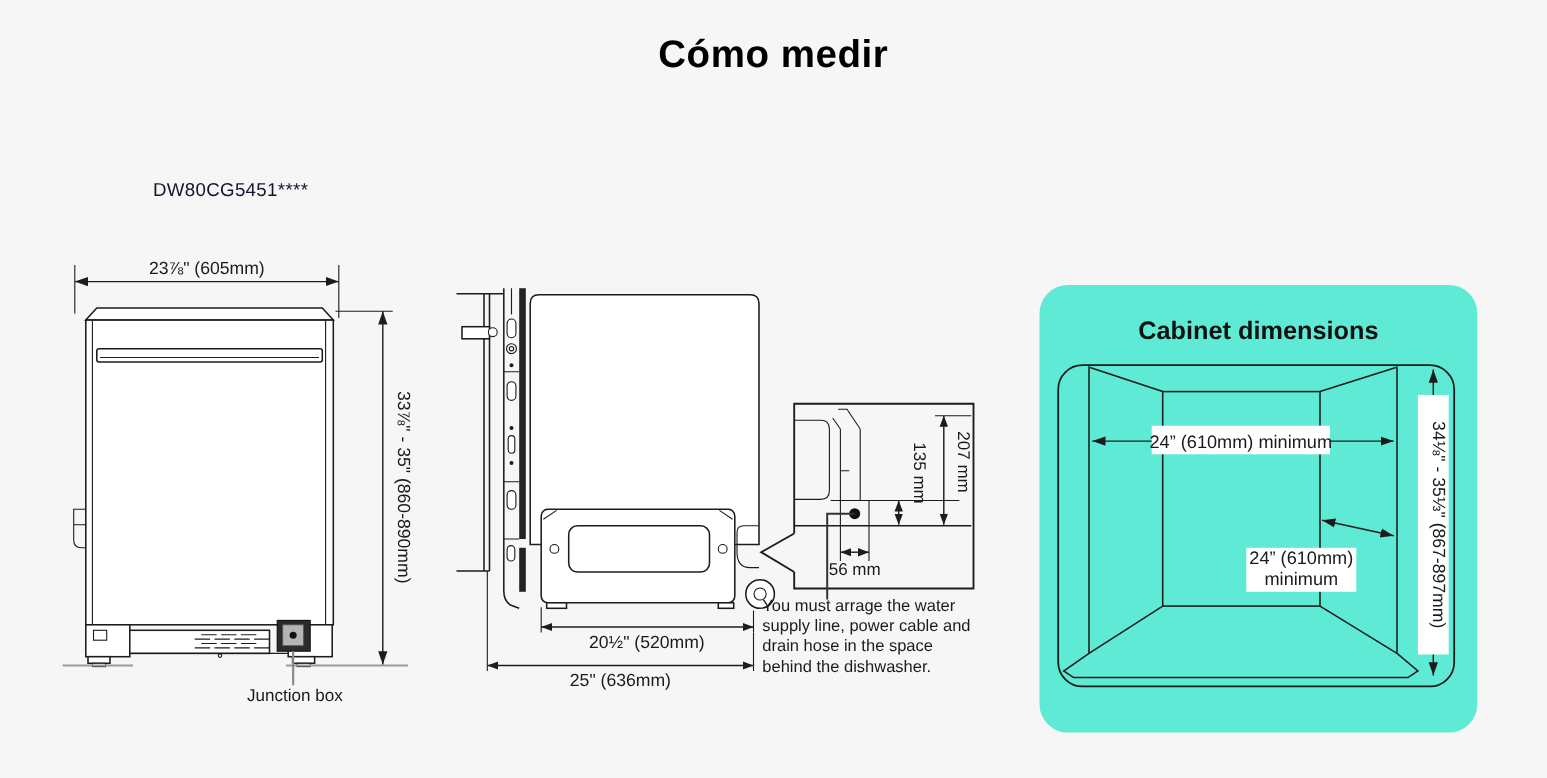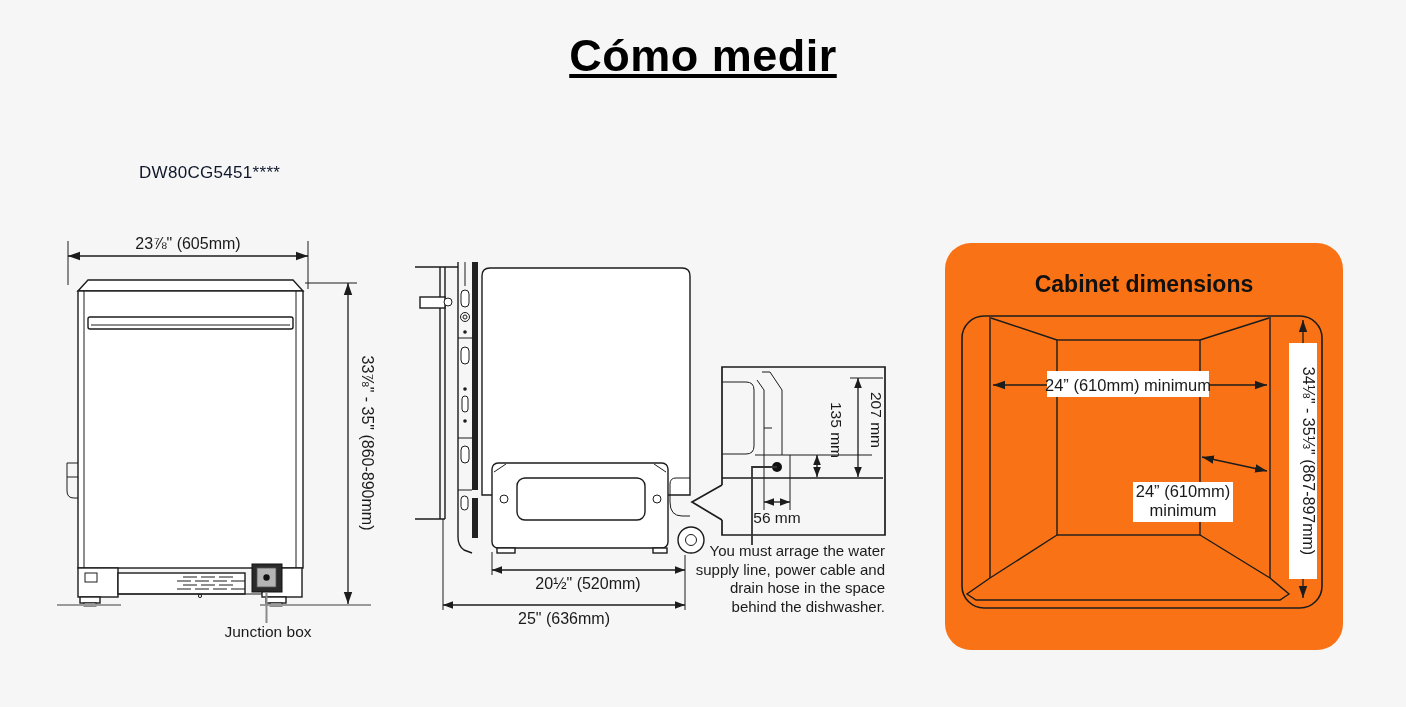--- a/index.html
+++ b/index.html
@@ -1,31 +1,31 @@
 <!DOCTYPE html>
 <html><head>
 <meta charset="utf-8">
 <style>
   html,body{margin:0;padding:0;}
   body{width:1406px;height:707px;position:relative;background:#f6f6f6;
        font-family:"Liberation Sans","DejaVu Sans",sans-serif;color:#1a1a1a;overflow:hidden;}
   .abs{position:absolute;}
-  #page-title{left:0;top:30px;width:1406px;text-align:center;font-size:45px;font-weight:700;
-              letter-spacing:.5px;color:#000;text-decoration:underline;}
+  #page-title{left:0;top:30px;width:1406px;text-align:center;font-size:35px;font-weight:700;
+              letter-spacing:.5px;color:#000;}
   #model-label{left:139px;top:163px;font-size:17px;color:#0f172a;letter-spacing:.3px;}
   svg{display:block;}
   svg text{font-family:"Liberation Sans","DejaVu Sans",sans-serif;fill:#1a1a1a;}
   .ln{stroke:#1c1c1c;stroke-width:1.4;fill:none;}
   .thin{stroke:#1c1c1c;stroke-width:1;fill:none;}
   .dim{stroke:#1c1c1c;stroke-width:1.3;fill:none;}
   .wh{fill:#ffffff;}
   .gray{stroke:#9a9a9a;stroke-width:2;fill:none;}
   .dimtxt{font-size:16px;}
-  #note-block{left:693px;top:542px;width:192px;text-align:right;font-size:15px;line-height:18.5px;color:#1b1b1b;}
-  #cabinet-card{left:945px;top:243px;width:398px;height:407px;background:#f97316;border-radius:26px;}
+  #note-block{left:693px;top:542px;width:192px;font-size:15px;line-height:18.5px;color:#1b1b1b;}
+  #cabinet-card{left:945px;top:259px;width:398px;height:407px;background:#5eead4;border-radius:26px;}
   #cabinet-title{left:0;top:28px;width:398px;text-align:center;font-size:23px;font-weight:700;color:#111;}
   .cabtxt{font-size:16.5px;}
 </style>
 </head>
 <body>
 
 <div class="abs" id="page-title">Cómo medir</div>
 <div class="abs" id="model-label">DW80CG5451****</div>
 
 <svg class="abs" style="left:55px;top:225px;" width="335" height="430" viewBox="0 0 335 430">

